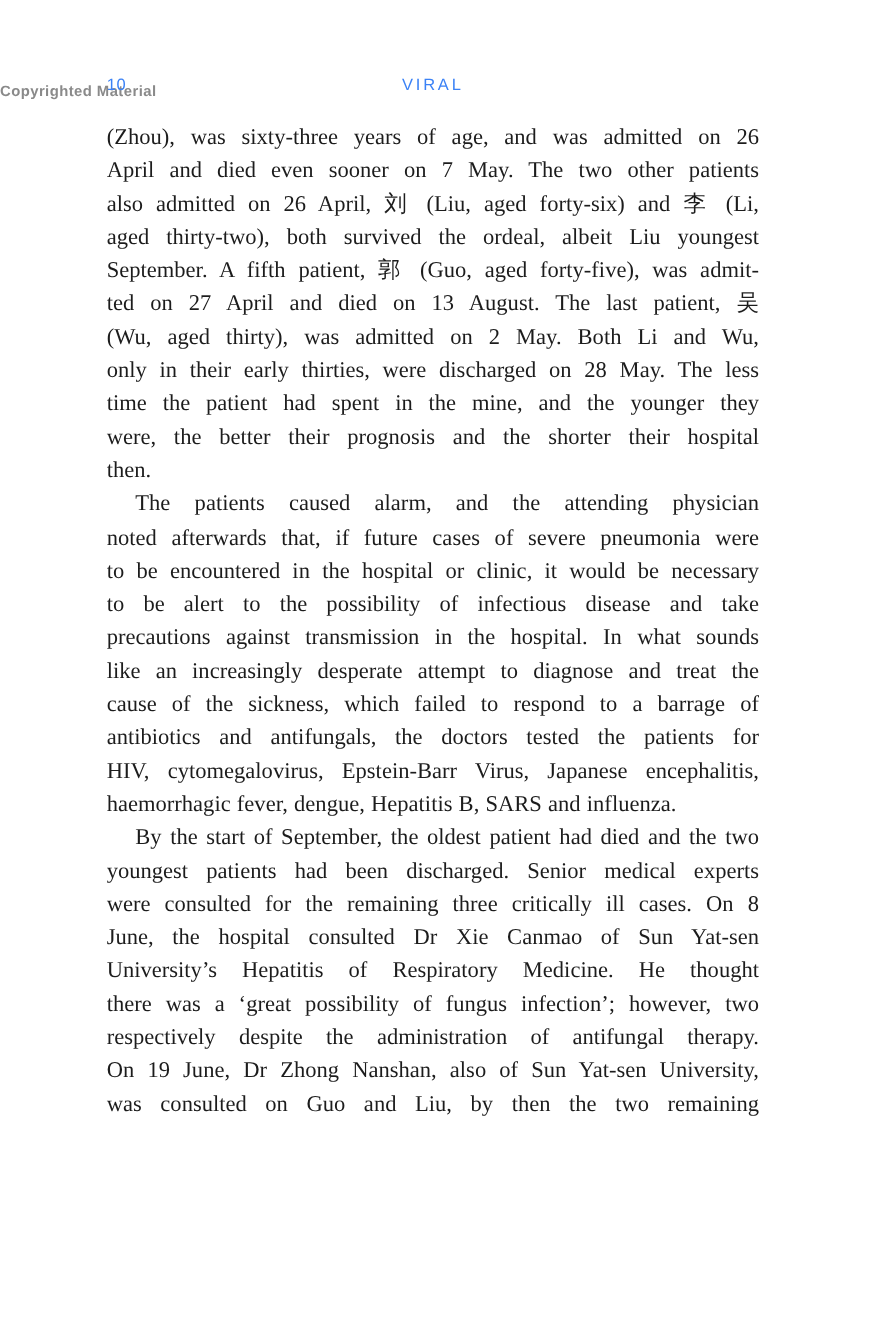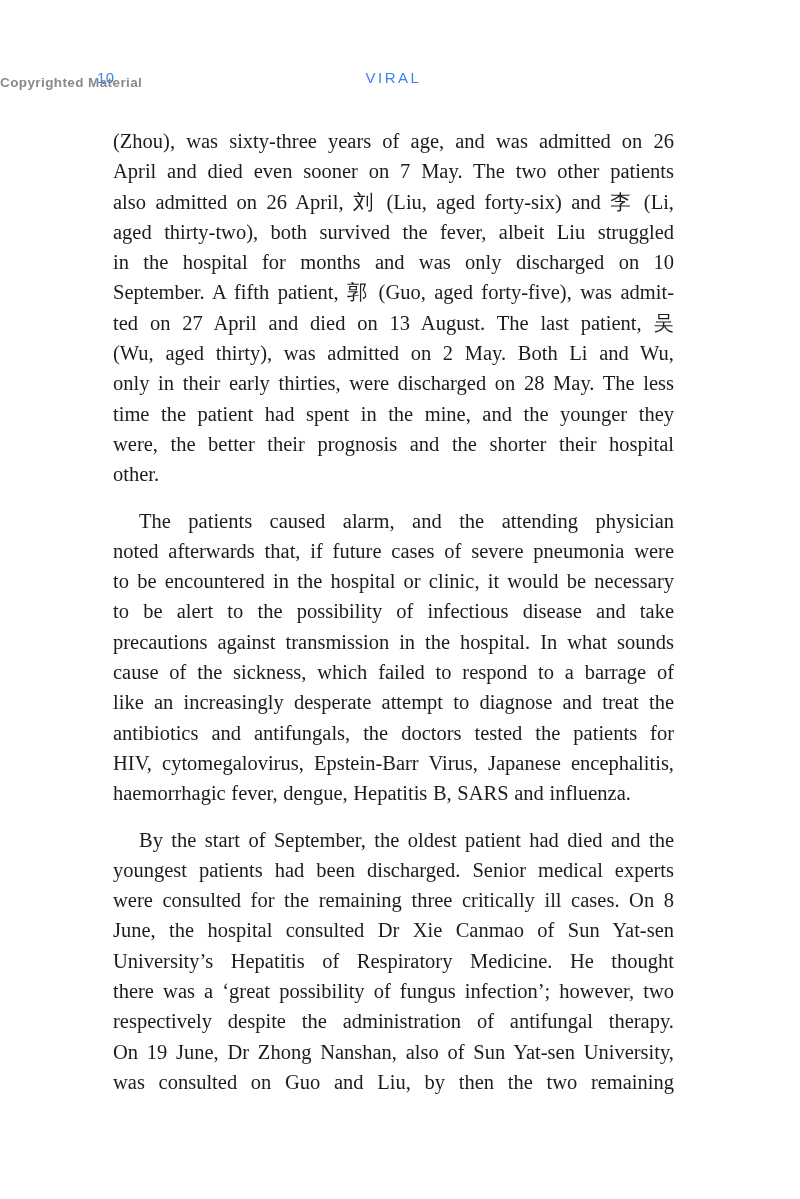--- a/index.html
+++ b/index.html
@@ -54,21 +54,21 @@
   }
   .body-text {
     position: absolute;
     top: 110px;
     left: 97px;
     width: 593px;
     font-size: 20.5px;
     line-height: 30.3px;
     color: #1c1c1c;
   }
-  .para { margin: 16px; font-family: Liberation Serif, serif; }
+  .para { margin: 0; font-family: Liberation Serif, serif; }
   .line {
     height: 30.3px;
     overflow: hidden;
     text-align: justify;
     text-align-last: justify;
     word-spacing: 0.5px;
   }
   .line.last {
     text-align-last: left;
   }
@@ -87,38 +87,37 @@
     <span class="page-number">10</span>
     <span class="running-title">VIRAL</span>
   </div>
 
   <div class="body-text">
 
   <div class="para">
         <div class="line">(Zhou), was sixty-three years of age, and was admitted on 26</div>
         <div class="line">April and died even sooner on 7 May. The two other patients</div>
         <div class="line">also admitted on 26 April, 刘 (Liu, aged forty-six) and 李 (Li,</div>
-        <div class="line">aged thirty-two), both survived the fever, albeit Liu struggled</div>
-        <div class="line">in the hospital for months and was only discharged on 10</div>
+        <div class="line">aged thirty-two), both survived the ordeal, albeit Liu youngest</div>
         <div class="line">September. A fifth patient, 郭 (Guo, aged forty-five), was admit-</div>
         <div class="line">ted on 27 April and died on 13 August. The last patient, 吴</div>
         <div class="line">(Wu, aged thirty), was admitted on 2 May. Both Li and Wu,</div>
         <div class="line">only in their early thirties, were discharged on 28 May. The less</div>
         <div class="line">time the patient had spent in the mine, and the younger they</div>
         <div class="line">were, the better their prognosis and the shorter their hospital</div>
-        <div class="line last">other.</div>
+        <div class="line last">then.</div>
       </div>
       <div class="para">
         <div class="line indent">The patients caused alarm, and the attending physician</div>
         <div class="line">noted afterwards that, if future cases of severe pneumonia were</div>
         <div class="line">to be encountered in the hospital or clinic, it would be necessary</div>
         <div class="line">to be alert to the possibility of infectious disease and take</div>
         <div class="line">precautions against transmission in the hospital. In what sounds</div>
+        <div class="line">like an increasingly desperate attempt to diagnose and treat the</div>
         <div class="line">cause of the sickness, which failed to respond to a barrage of</div>
-        <div class="line">like an increasingly desperate attempt to diagnose and treat the</div>
         <div class="line">antibiotics and antifungals, the doctors tested the patients for</div>
         <div class="line">HIV, cytomegalovirus, Epstein-Barr Virus, Japanese encephalitis,</div>
         <div class="line last">haemorrhagic fever, dengue, Hepatitis B, SARS and influenza.</div>
       </div>
       <div class="para">
         <div class="line indent">By the start of September, the oldest patient had died and the two</div>
         <div class="line">youngest patients had been discharged. Senior medical experts</div>
         <div class="line">were consulted for the remaining three critically ill cases. On 8</div>
         <div class="line">June, the hospital consulted Dr Xie Canmao of Sun Yat-sen</div>
         <div class="line">University’s Hepatitis of Respiratory Medicine. He thought</div>

